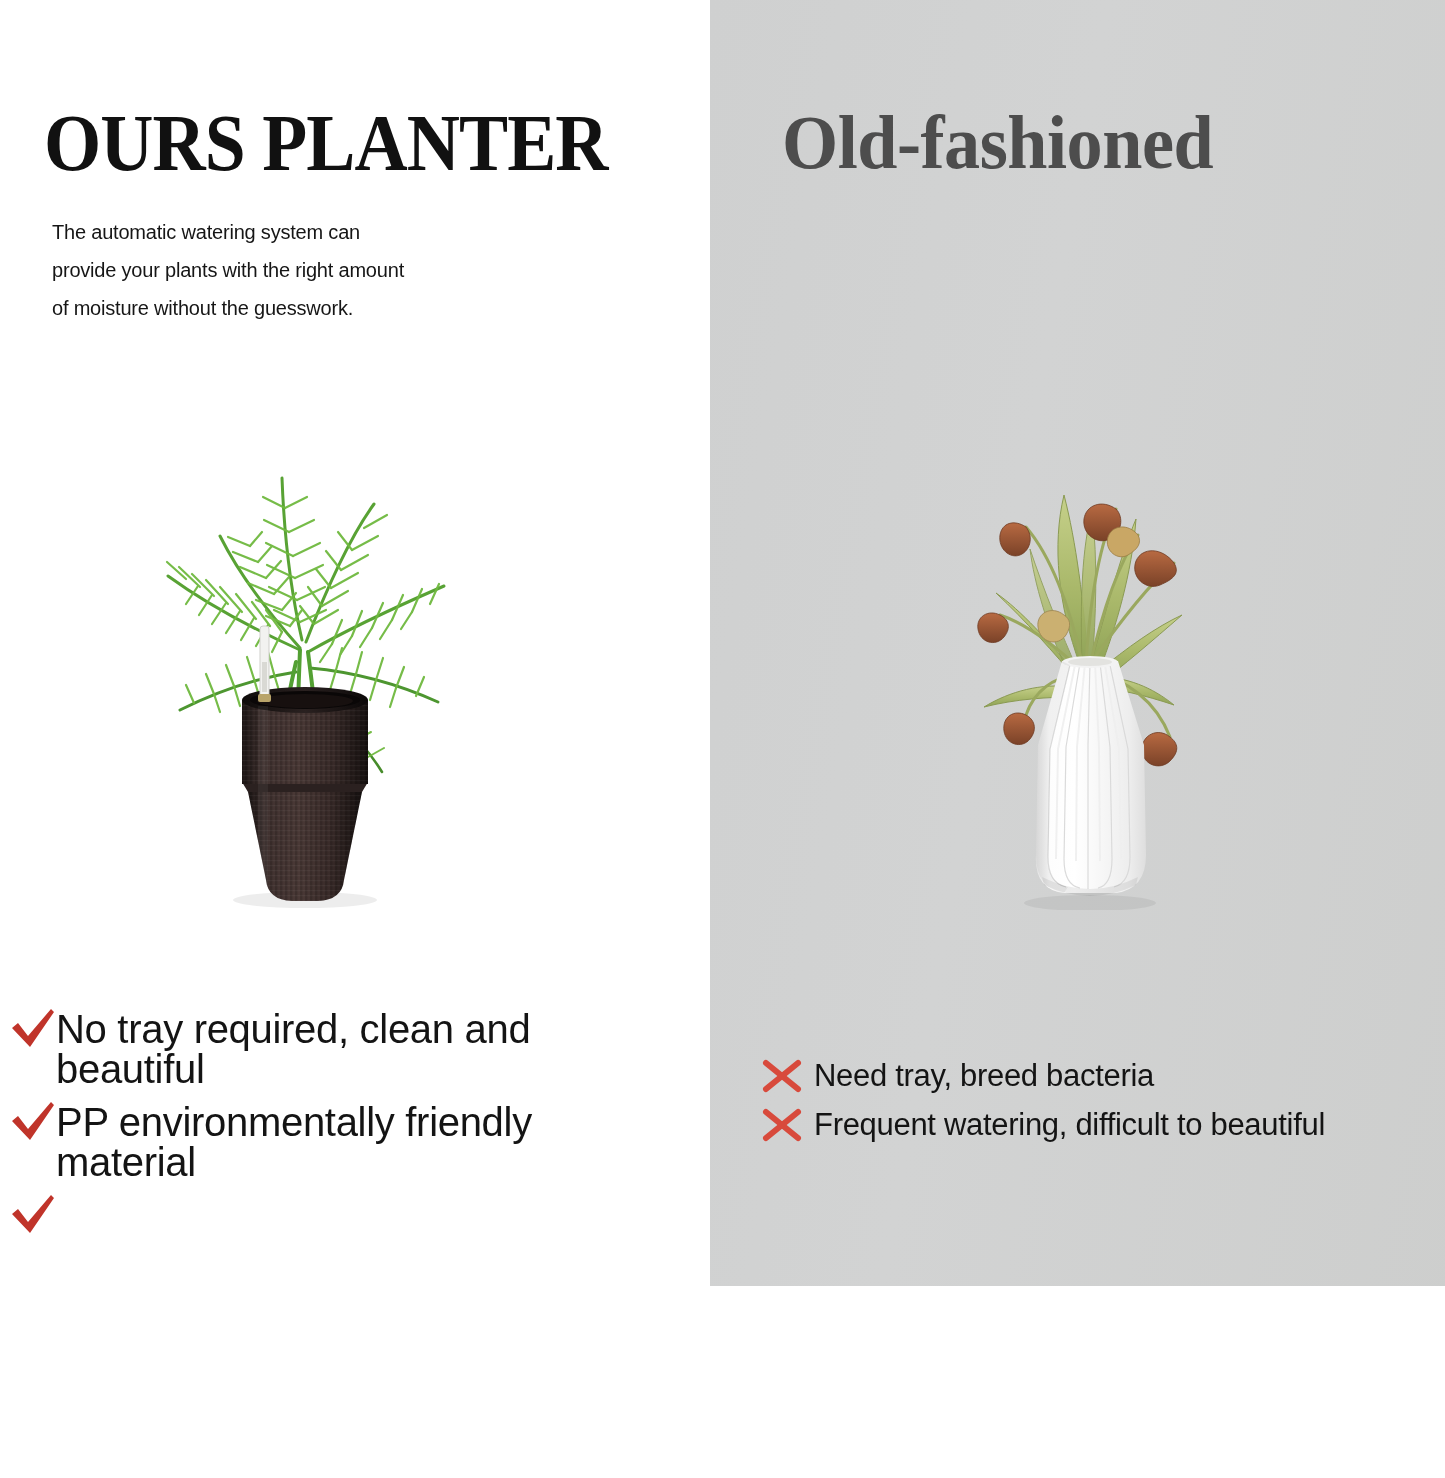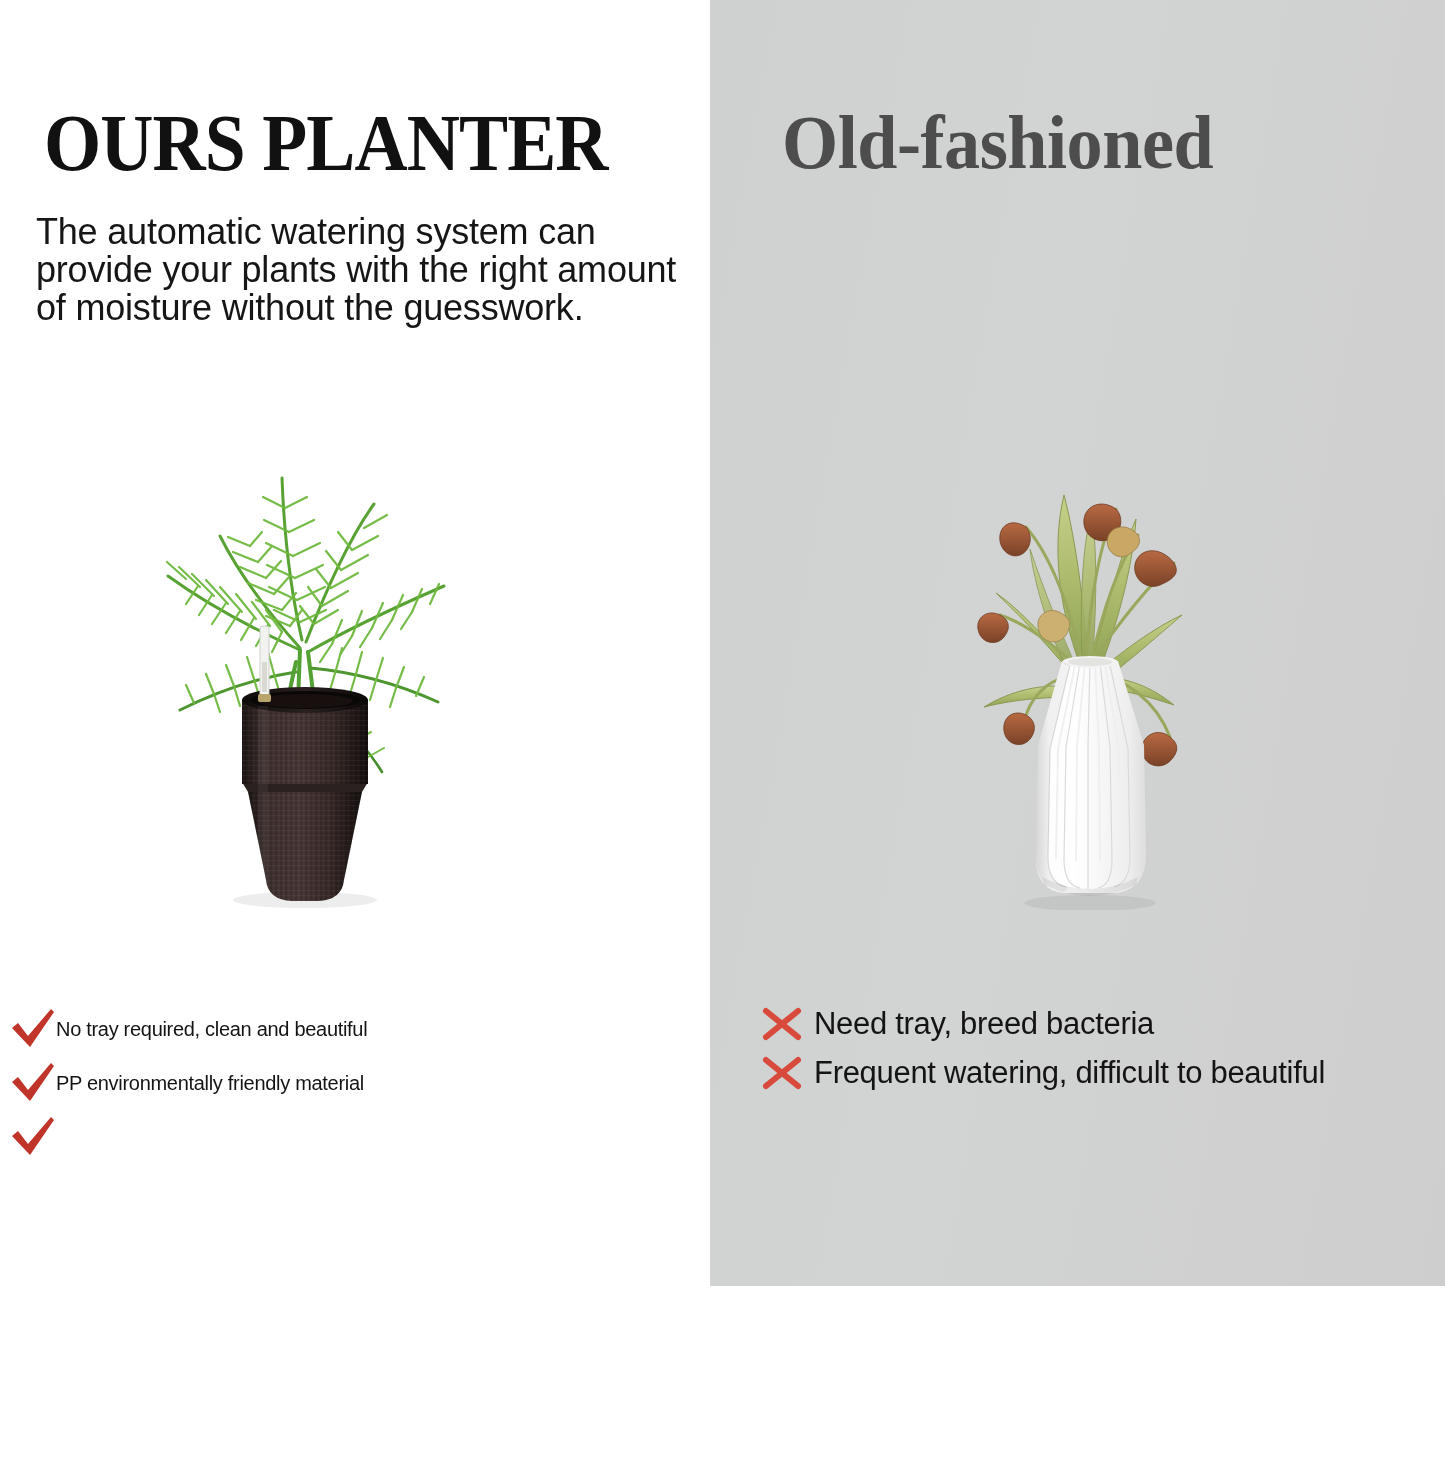--- a/index.html
+++ b/index.html
@@ -38,45 +38,45 @@
     letter-spacing:-0.5px;
     line-height:1;
     color:#4d4d4d;
     transform:scaleX(0.95);
     transform-origin:left top;
     white-space:nowrap;
   }
 
   
   .intro{
-    position:absolute;left:36px;top:213px;width:660px;
+    position:absolute;left:52px;top:213px;width:660px;
     font-family:"Liberation Sans", sans-serif;
-    font-size:36px;
+    font-size:20px;
     line-height:38px;
     color:#161616;
     letter-spacing:-0.2px;
     white-space:pre-line;
   }
 
   
   .list{position:absolute;}
   .list-left{left:8px;top:1008px;width:600px;}
-  .list-right{left:758px;top:1004px;width:640px;text-align:center;}
+  .list-right{left:758px;top:1056px;width:640px;text-align:center;}
 
   .row{display:flex;align-items:flex-start;margin-bottom:12px;}
   .list-right .row{margin-bottom:9px;}
 
   .mark{flex:0 0 auto;width:48px;height:42px;position:relative;}
   .list-right .mark{width:56px;height:40px;}
 
   .mark svg{position:absolute;left:0;top:0;}
 
   .row-text{
     font-family:"Liberation Sans", sans-serif;
-    font-size:20px;
+    font-size:40px;
     line-height:40px;
     color:#141414;
     letter-spacing:-0.3px;
     padding-top:1px;
   }
   .list-right .row-text{font-size:31px;line-height:40px;padding-top:0;}
 
   
   .img-left{position:absolute;left:150px;top:400px;width:310px;height:510px;}
   .img-right{position:absolute;left:930px;top:415px;width:320px;height:495px;}

